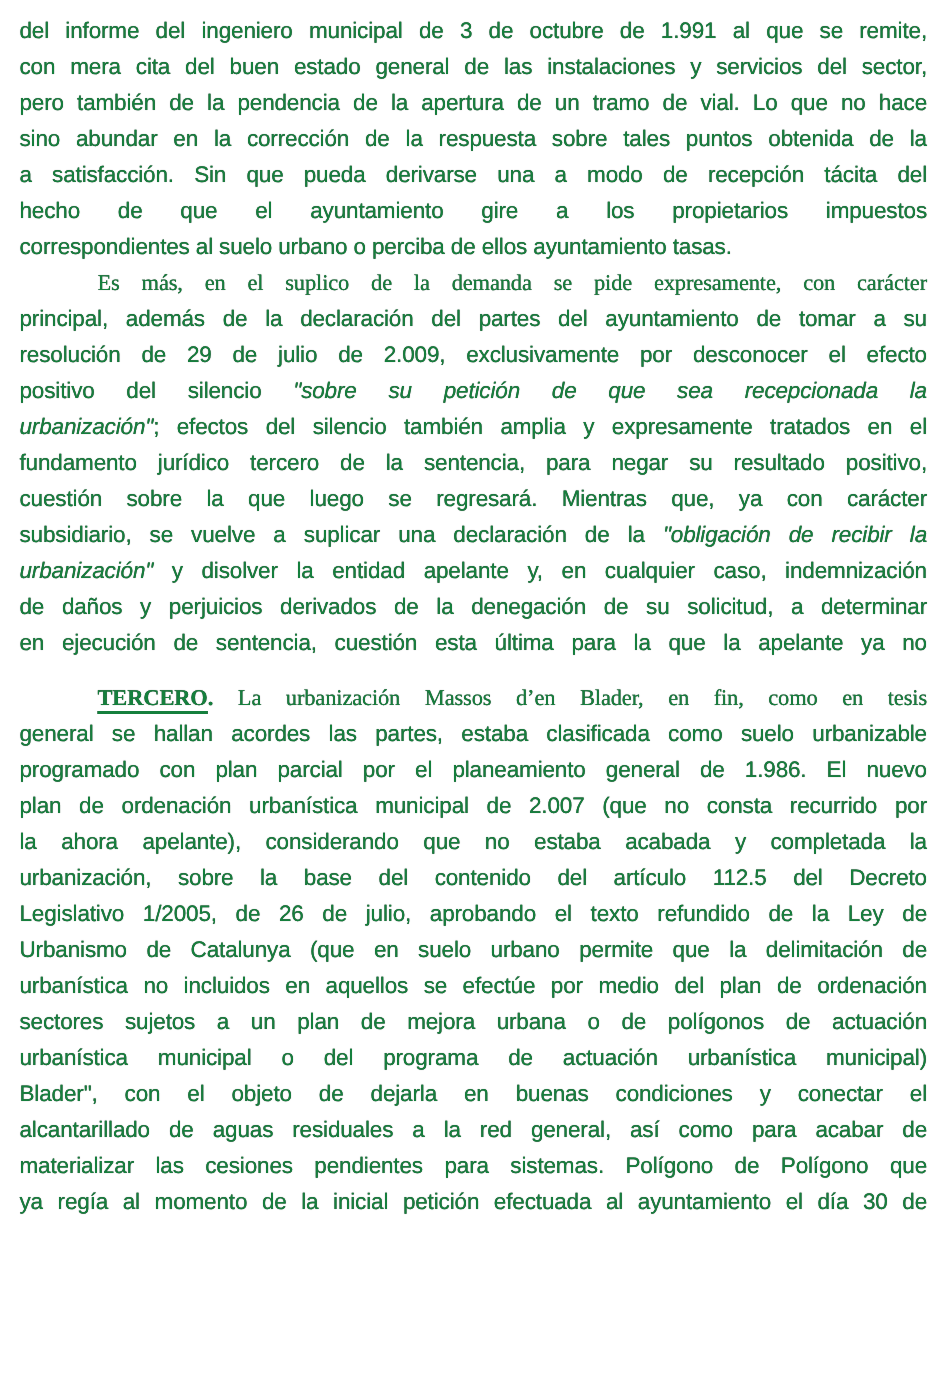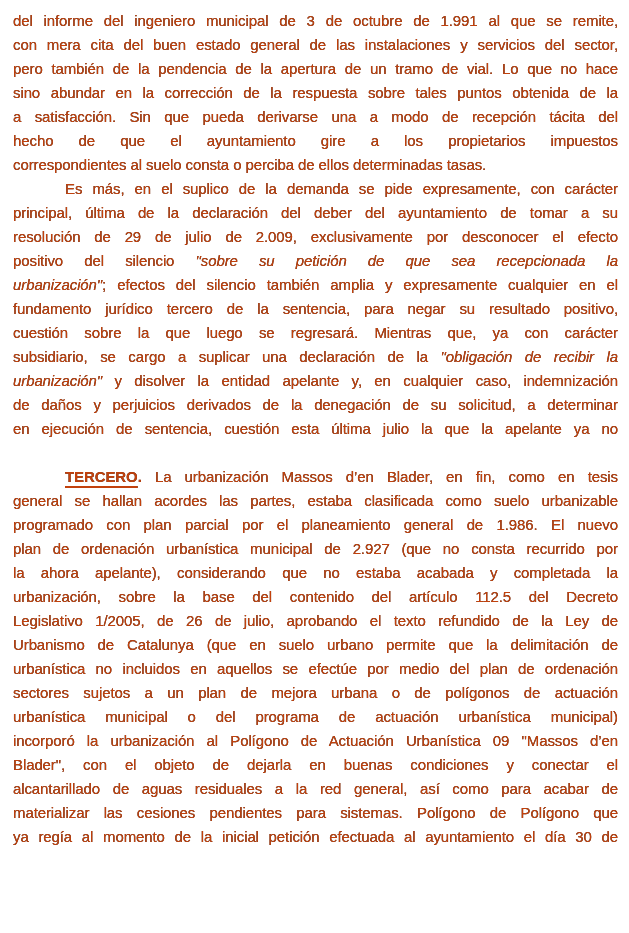--- a/index.html
+++ b/index.html
@@ -15,32 +15,32 @@
   .scan-page {
     box-sizing: border-box;
     width: 629px;
     height: 802px;
     padding: 9px 11px 0 13px;
     background: #ffffff;
     font-family: "Liberation Sans", "DejaVu Sans", sans-serif;
     font-size: 15px;
     line-height: 24px;
     letter-spacing: -0.1px;
-    color: #c2410c;
+    color: #15803d;
     
     text-shadow: 0 0 0.45px rgba(0,0,0,0.85);
   }
   .para { margin: 0; }
-  .para.gap { margin-top: 24px; }
+  .para.gap { margin-top: 13px; }
   .line {
     text-align: justify;
     text-align-last: justify;
     white-space: nowrap;
   }
-  .line.ind { text-indent: 52px; }
+  .line.ind { text-indent: 52px; font-family: Liberation Serif, serif; }
   .line.noj { text-align-last: left; }
   .seg-n { font-style: normal; }
   .seg-i { font-style: italic; }
   .seg-b { font-weight: bold; }
   .seg-bu {
     font-weight: bold;
     text-decoration: underline;
     text-decoration-thickness: 2px;
     text-underline-offset: 4px;
   }
@@ -49,46 +49,45 @@
 <body>
 
 <div class="scan-page">
     <div class="para">
       <div class="line"><span class="seg-n">del informe del ingeniero municipal de 3 de octubre de 1.991 al que se remite,</span></div>
       <div class="line"><span class="seg-n">con mera cita del buen estado general de las instalaciones y servicios del sector,</span></div>
       <div class="line"><span class="seg-n">pero también de la pendencia de la apertura de un tramo de vial. Lo que no hace</span></div>
       <div class="line"><span class="seg-n">sino abundar en la corrección de la respuesta sobre tales puntos obtenida de la</span></div>
       <div class="line"><span class="seg-n">a satisfacción. Sin que pueda derivarse una a modo de recepción tácita del</span></div>
       <div class="line"><span class="seg-n">hecho de que el ayuntamiento gire a los propietarios impuestos</span></div>
-      <div class="line noj"><span class="seg-n">correspondientes al suelo consta o perciba de ellos determinadas tasas.</span></div>
+      <div class="line noj"><span class="seg-n">correspondientes al suelo urbano o perciba de ellos ayuntamiento tasas.</span></div>
     </div>
     <div class="para">
       <div class="line ind"><span class="seg-n">Es más, en el suplico de la demanda se pide expresamente, con carácter</span></div>
-      <div class="line"><span class="seg-n">principal, última de la declaración del deber del ayuntamiento de tomar a su</span></div>
+      <div class="line"><span class="seg-n">principal, además de la declaración del partes del ayuntamiento de tomar a su</span></div>
       <div class="line"><span class="seg-n">resolución de 29 de julio de 2.009, exclusivamente por desconocer el efecto</span></div>
       <div class="line"><span class="seg-n">positivo del silencio </span><span class="seg-i">"sobre su petición de que sea recepcionada la</span></div>
-      <div class="line"><span class="seg-i">urbanización"</span><span class="seg-n">; efectos del silencio también amplia y expresamente cualquier en el</span></div>
+      <div class="line"><span class="seg-i">urbanización"</span><span class="seg-n">; efectos del silencio también amplia y expresamente tratados en el</span></div>
       <div class="line"><span class="seg-n">fundamento jurídico tercero de la sentencia, para negar su resultado positivo,</span></div>
       <div class="line"><span class="seg-n">cuestión sobre la que luego se regresará. Mientras que, ya con carácter</span></div>
-      <div class="line"><span class="seg-n">subsidiario, se cargo a suplicar una declaración de la </span><span class="seg-i">"obligación de recibir la</span></div>
+      <div class="line"><span class="seg-n">subsidiario, se vuelve a suplicar una declaración de la </span><span class="seg-i">"obligación de recibir la</span></div>
       <div class="line"><span class="seg-i">urbanización"</span><span class="seg-n"> y disolver la entidad apelante y, en cualquier caso, indemnización</span></div>
       <div class="line"><span class="seg-n">de daños y perjuicios derivados de la denegación de su solicitud, a determinar</span></div>
-      <div class="line"><span class="seg-n">en ejecución de sentencia, cuestión esta última julio la que la apelante ya no</span></div>
+      <div class="line"><span class="seg-n">en ejecución de sentencia, cuestión esta última para la que la apelante ya no</span></div>
     </div>
     <div class="para gap">
       <div class="line ind"><span class="seg-bu">TERCERO</span><span class="seg-b">.</span><span class="seg-n"> La urbanización Massos d’en Blader, en fin, como en tesis</span></div>
       <div class="line"><span class="seg-n">general se hallan acordes las partes, estaba clasificada como suelo urbanizable</span></div>
       <div class="line"><span class="seg-n">programado con plan parcial por el planeamiento general de 1.986. El nuevo</span></div>
-      <div class="line"><span class="seg-n">plan de ordenación urbanística municipal de 2.927 (que no consta recurrido por</span></div>
+      <div class="line"><span class="seg-n">plan de ordenación urbanística municipal de 2.007 (que no consta recurrido por</span></div>
       <div class="line"><span class="seg-n">la ahora apelante), considerando que no estaba acabada y completada la</span></div>
       <div class="line"><span class="seg-n">urbanización, sobre la base del contenido del artículo 112.5 del Decreto</span></div>
       <div class="line"><span class="seg-n">Legislativo 1/2005, de 26 de julio, aprobando el texto refundido de la Ley de</span></div>
       <div class="line"><span class="seg-n">Urbanismo de Catalunya (que en suelo urbano permite que la delimitación de</span></div>
       <div class="line"><span class="seg-n">urbanística no incluidos en aquellos se efectúe por medio del plan de ordenación</span></div>
       <div class="line"><span class="seg-n">sectores sujetos a un plan de mejora urbana o de polígonos de actuación</span></div>
       <div class="line"><span class="seg-n">urbanística municipal o del programa de actuación urbanística municipal)</span></div>
-      <div class="line"><span class="seg-n">incorporó la urbanización al Polígono de Actuación Urbanística 09 "Massos d’en</span></div>
       <div class="line"><span class="seg-n">Blader", con el objeto de dejarla en buenas condiciones y conectar el</span></div>
       <div class="line"><span class="seg-n">alcantarillado de aguas residuales a la red general, así como para acabar de</span></div>
       <div class="line"><span class="seg-n">materializar las cesiones pendientes para sistemas. Polígono de Polígono que</span></div>
       <div class="line"><span class="seg-n">ya regía al momento de la inicial petición efectuada al ayuntamiento el día 30 de</span></div>
     </div>
   </div>
 
 </body></html>

